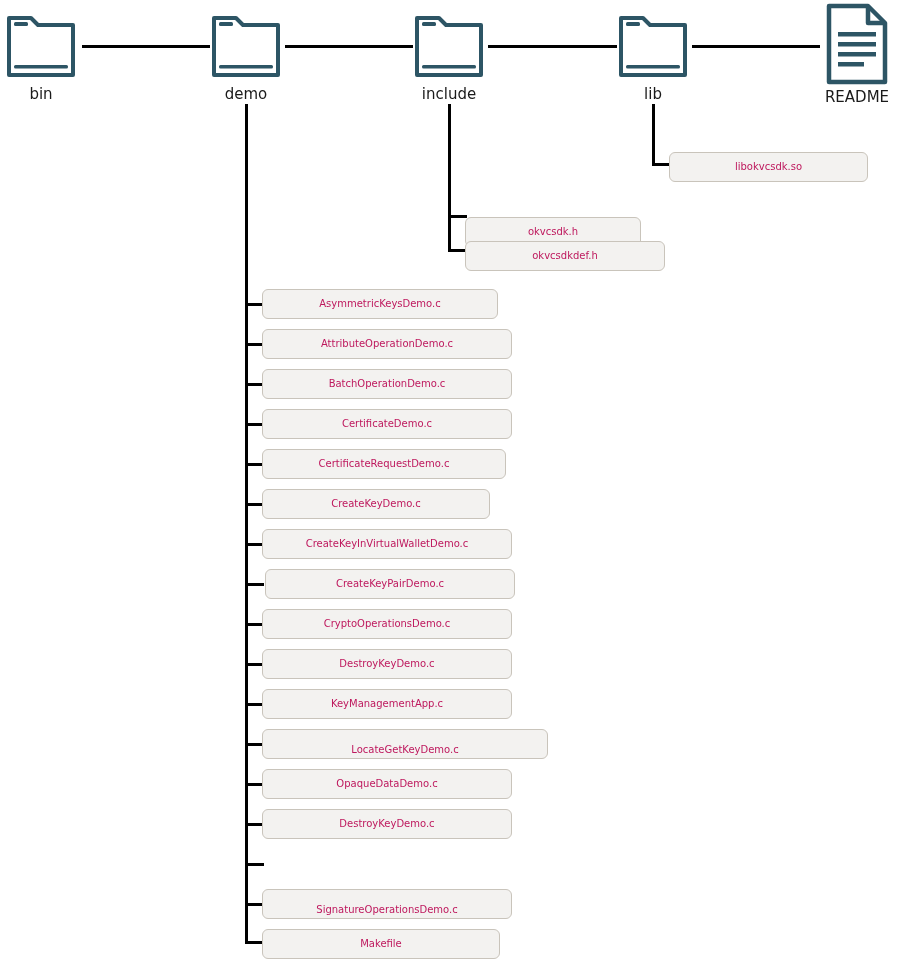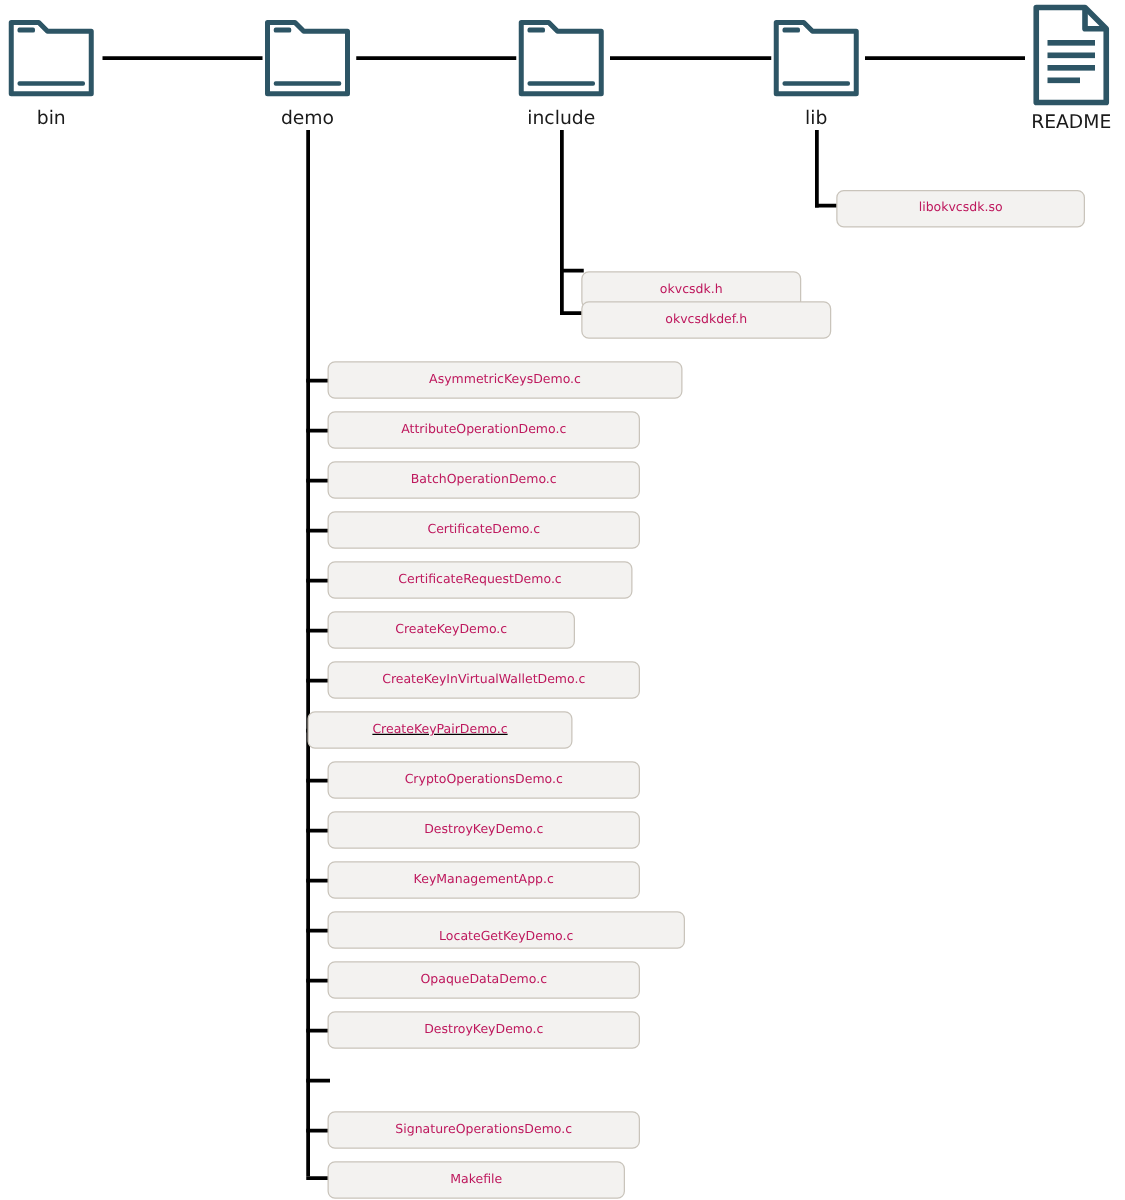--- a/index.html
+++ b/index.html
@@ -175,62 +175,62 @@
   <div class="elbow-h" style="left:245px; top:623px; width:19px;"></div>
   <div class="elbow-h" style="left:245px; top:663px; width:19px;"></div>
   <div class="elbow-h" style="left:245px; top:703px; width:19px;"></div>
   <div class="elbow-h" style="left:245px; top:743px; width:19px;"></div>
   <div class="elbow-h" style="left:245px; top:783px; width:19px;"></div>
   <div class="elbow-h" style="left:245px; top:823px; width:19px;"></div>
   <div class="elbow-h" style="left:245px; top:863px; width:19px;"></div>
   <div class="elbow-h" style="left:245px; top:903px; width:19px;"></div>
   <div class="elbow-h" style="left:245px; top:941px; width:19px;"></div>
 
-  <div class="filebox" style="left:262px; top:289px; width:284px;">
+  <div class="filebox" style="left:262px; top:289px; width:236px;">
     <span class="fb-label">AsymmetricKeysDemo.c</span>
   </div>
   <div class="filebox" style="left:262px; top:329px; width:250px;">
     <span class="fb-label">AttributeOperationDemo.c</span>
   </div>
   <div class="filebox" style="left:262px; top:369px; width:250px;">
     <span class="fb-label">BatchOperationDemo.c</span>
   </div>
   <div class="filebox" style="left:262px; top:409px; width:250px;">
     <span class="fb-label">CertificateDemo.c</span>
   </div>
   <div class="filebox" style="left:262px; top:449px; width:244px;">
     <span class="fb-label">CertificateRequestDemo.c</span>
   </div>
-  <div class="filebox" style="left:262px; top:489px; width:198px;">
+  <div class="filebox" style="left:262px; top:489px; width:228px;">
     <span class="fb-label">CreateKeyDemo.c</span>
   </div>
   <div class="filebox" style="left:262px; top:529px; width:250px;">
     <span class="fb-label">CreateKeyInVirtualWalletDemo.c</span>
   </div>
-  <div class="filebox" style="left:246px; top:569px; width:212px;text-decoration:underline;">
+  <div class="filebox" style="left:265px; top:569px; width:250px;">
     <span class="fb-label">CreateKeyPairDemo.c</span>
   </div>
   <div class="filebox" style="left:262px; top:609px; width:250px;">
     <span class="fb-label">CryptoOperationsDemo.c</span>
   </div>
   <div class="filebox" style="left:262px; top:649px; width:250px;">
     <span class="fb-label">DestroyKeyDemo.c</span>
   </div>
   <div class="filebox" style="left:262px; top:689px; width:250px;">
     <span class="fb-label">KeyManagementApp.c</span>
   </div>
   <div class="filebox" style="left:262px; top:729px; width:286px;align-items:flex-end;">
     <span class="fb-label">LocateGetKeyDemo.c</span>
   </div>
   <div class="filebox" style="left:262px; top:769px; width:250px;">
     <span class="fb-label">OpaqueDataDemo.c</span>
   </div>
   <div class="filebox" style="left:262px; top:809px; width:250px;">
     <span class="fb-label">DestroyKeyDemo.c</span>
   </div>
-  <div class="filebox" style="left:262px; top:889px; width:250px;">
+  <div class="filebox" style="left:262px; top:889px; width:250px;align-items:flex-end;">
     <span class="fb-label">SignatureOperationsDemo.c</span>
   </div>
   <div class="filebox" style="left:262px; top:929px; width:238px;">
     <span class="fb-label">Makefile</span>
   </div>
 
 </div>
 
 </body></html>

